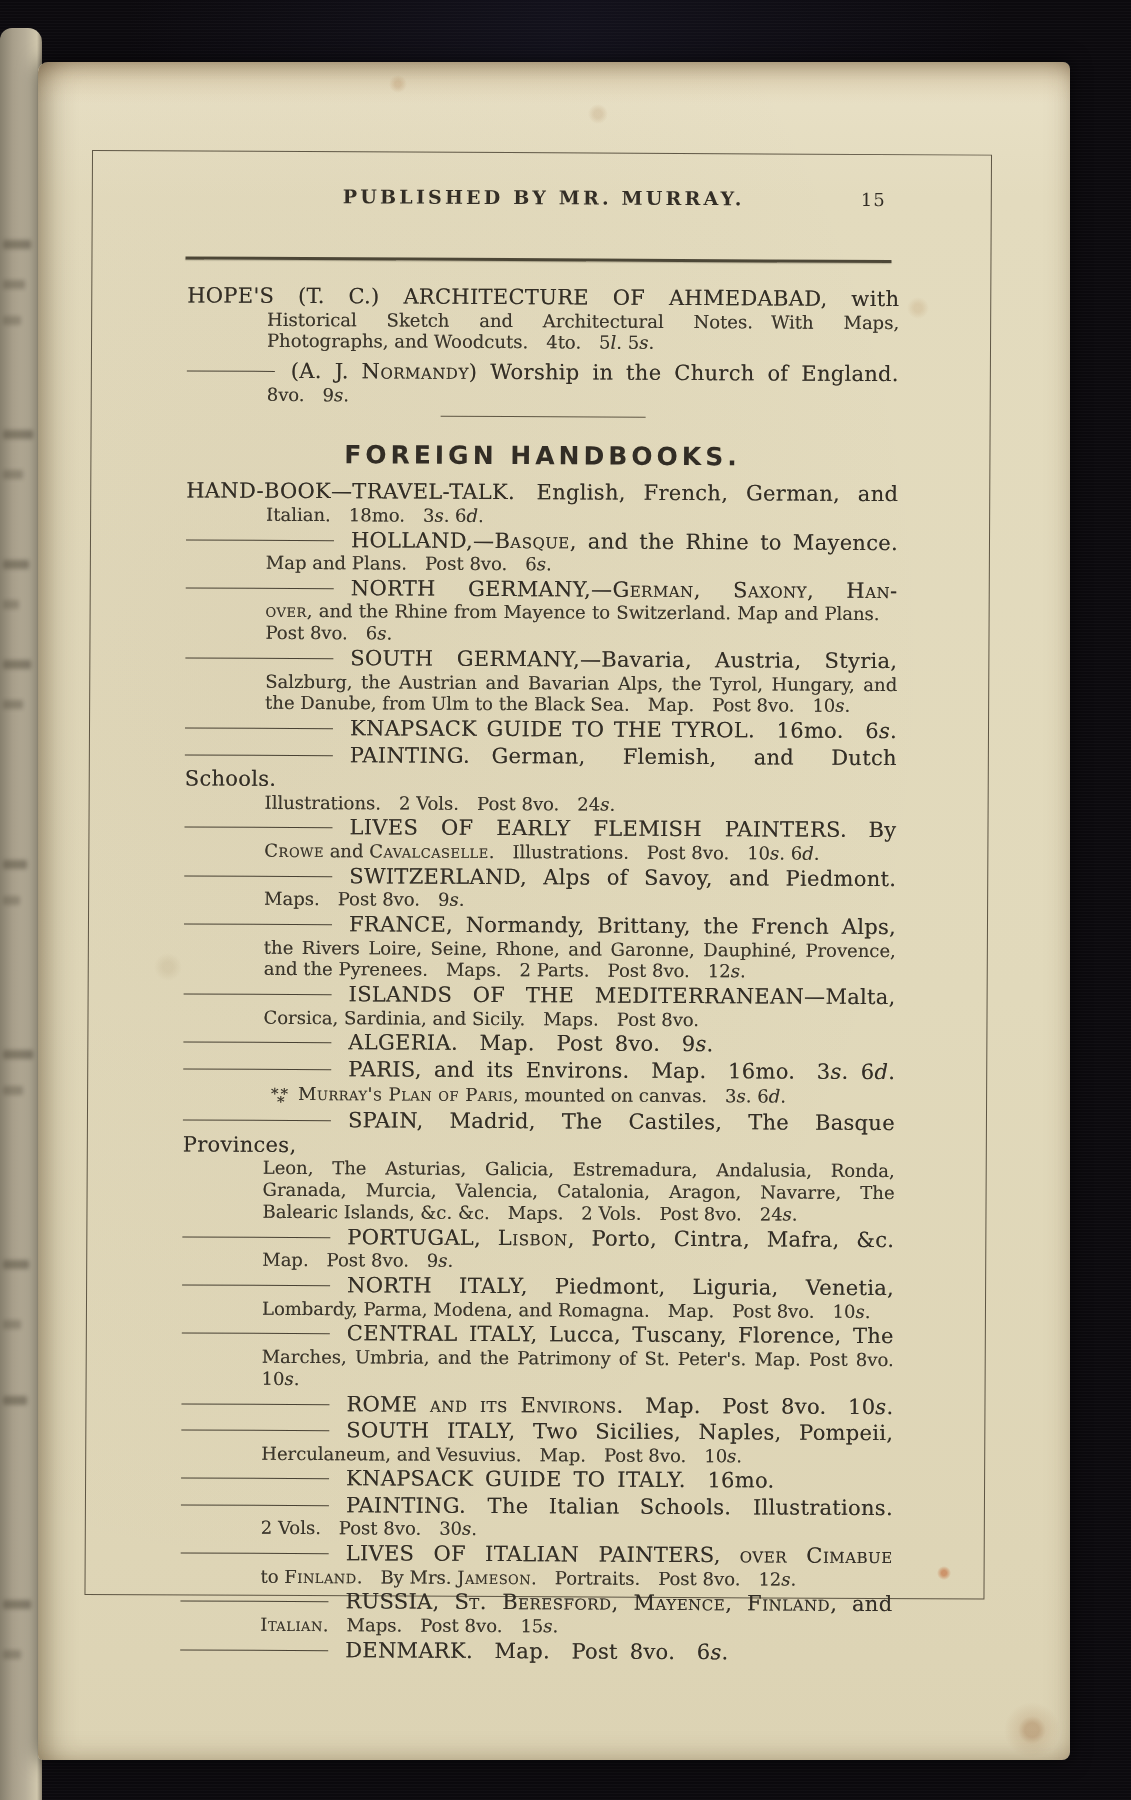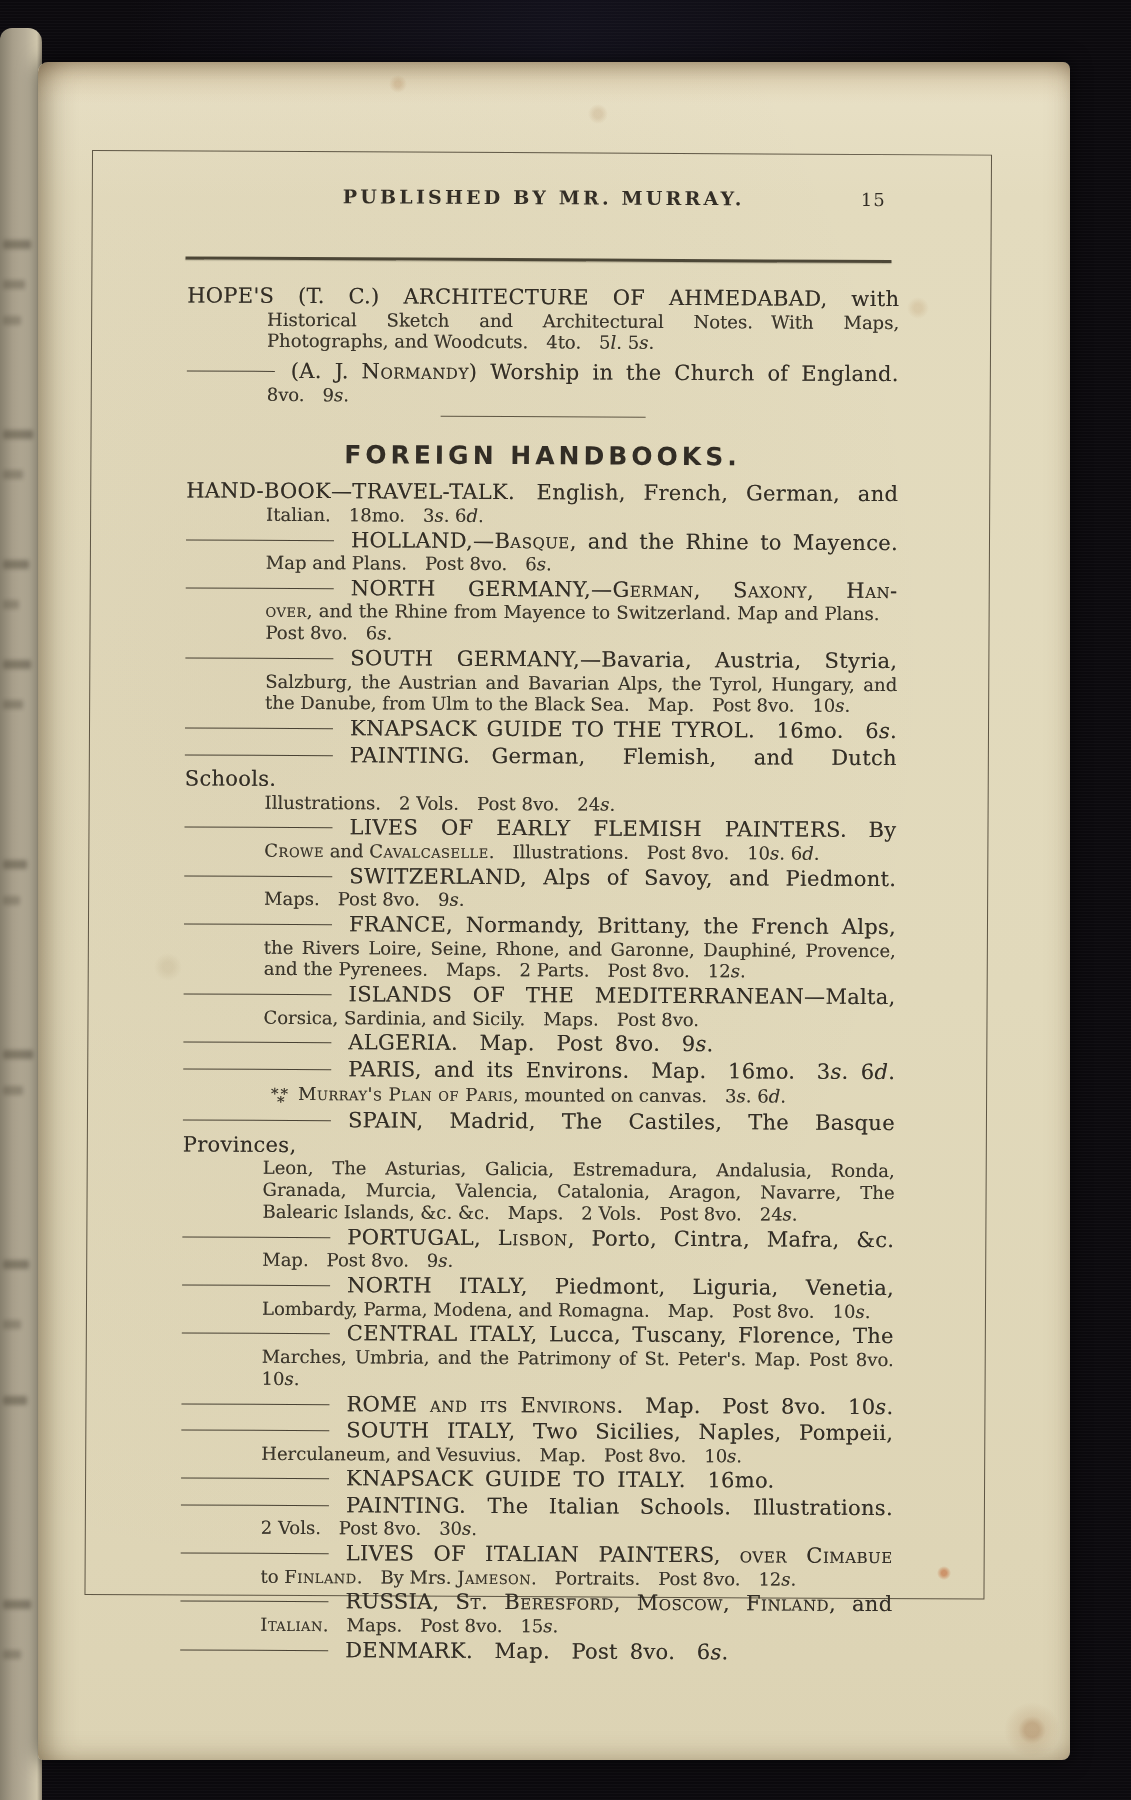--- a/index.html
+++ b/index.html
@@ -217,21 +217,21 @@
           </div>
           <div class="entry">
             <div class="t1 j"><span class="lead long"></span><span>PAINTING.  The Italian Schools.  Illustrations.</span></div>
             <div class="rest">2 Vols.  Post 8vo.  30<i>s</i>.</div>
           </div>
           <div class="entry">
             <div class="t1 j"><span class="lead long"></span><span>LIVES OF ITALIAN PAINTERS, <span class="sc">over Cimabue</span></span></div>
             <div class="rest">to <span class="sc">Finland</span>.  By Mrs. <span class="sc">Jameson</span>.  Portraits.  Post 8vo.  12<i>s</i>.</div>
           </div>
           <div class="entry">
-            <div class="t1 j"><span class="lead long"></span><span>RUSSIA, <span class="sc">St. Beresford</span>, <span class="sc">Moscow</span>, <span class="sc">Finland</span>, and</span></div>
+            <div class="t1 j"><span class="lead long"></span><span>RUSSIA, <span class="sc">St. Beresford</span>, <span class="sc">Mayence</span>, <span class="sc">Finland</span>, and</span></div>
             <div class="rest"><span class="sc">Italian</span>.  Maps.  Post 8vo.  15<i>s</i>.</div>
           </div>
           <div class="entry">
             <div class="t1 wide"><span class="lead long"></span><span>DENMARK.  Map.  Post 8vo.  6<i>s</i>.</span></div>
           </div>
         </div>
 
     </div>
   </div>
 </div>

